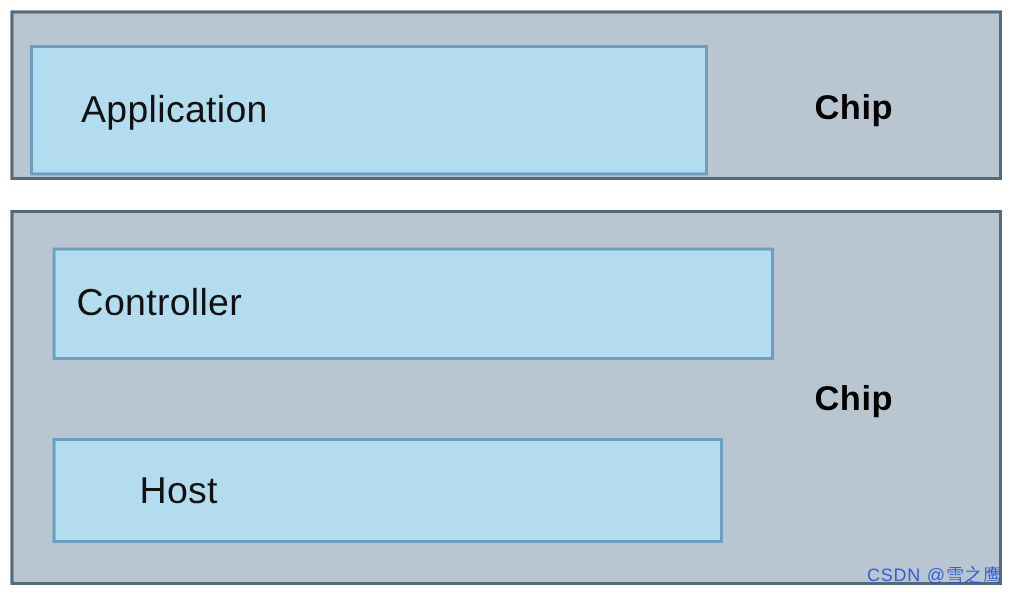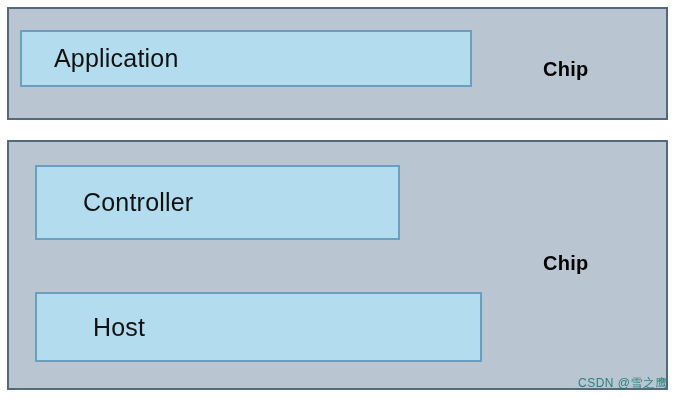--- a/index.html
+++ b/index.html
@@ -57,47 +57,46 @@
     font-size: 25px;
     font-weight: normal;
     white-space: nowrap;
     letter-spacing: 0.2px;
   }
 
   #box-application {
     left: 11px;
     top: 21px;
     width: 452px;
-    height: 57px;
+    height: 87px;
   }
   #box-application .layer-label { padding-left: 32px; }
 
   #box-controller {
     left: 26px;
     top: 23px;
-    width: 365px;
+    width: 481px;
     height: 75px;
-    padding-left: 32px;
   }
   #box-controller .layer-label { padding-left: 14px; }
 
   #box-host {
     left: 26px;
     top: 150px;
     width: 447px;
     height: 70px;
     padding-left: 26px;
   }
   #box-host .layer-label { padding-left: 30px; }
 
   
   .chip-caption {
     position: absolute;
     color: #000000;
-    font-size: 20px;
+    font-size: 23px;
     font-weight: bold;
     white-space: nowrap;
     letter-spacing: 0.3px;
   }
 
   #chip-caption-top {
     left: 534px;
     top: 49px;
   }
 
@@ -105,21 +104,21 @@
     left: 534px;
     top: 110px;
   }
 
   
   .watermark {
     position: absolute;
     right: 14px;
     bottom: 10px;
     font-size: 12px;
-    color: #0f766e;
+    color: #1d4ed8;
     letter-spacing: 0.5px;
     white-space: nowrap;
     opacity: 0.85;
     pointer-events: none;
   }
 </style>
 </head>
 <body>
 
 <div class="diagram">

